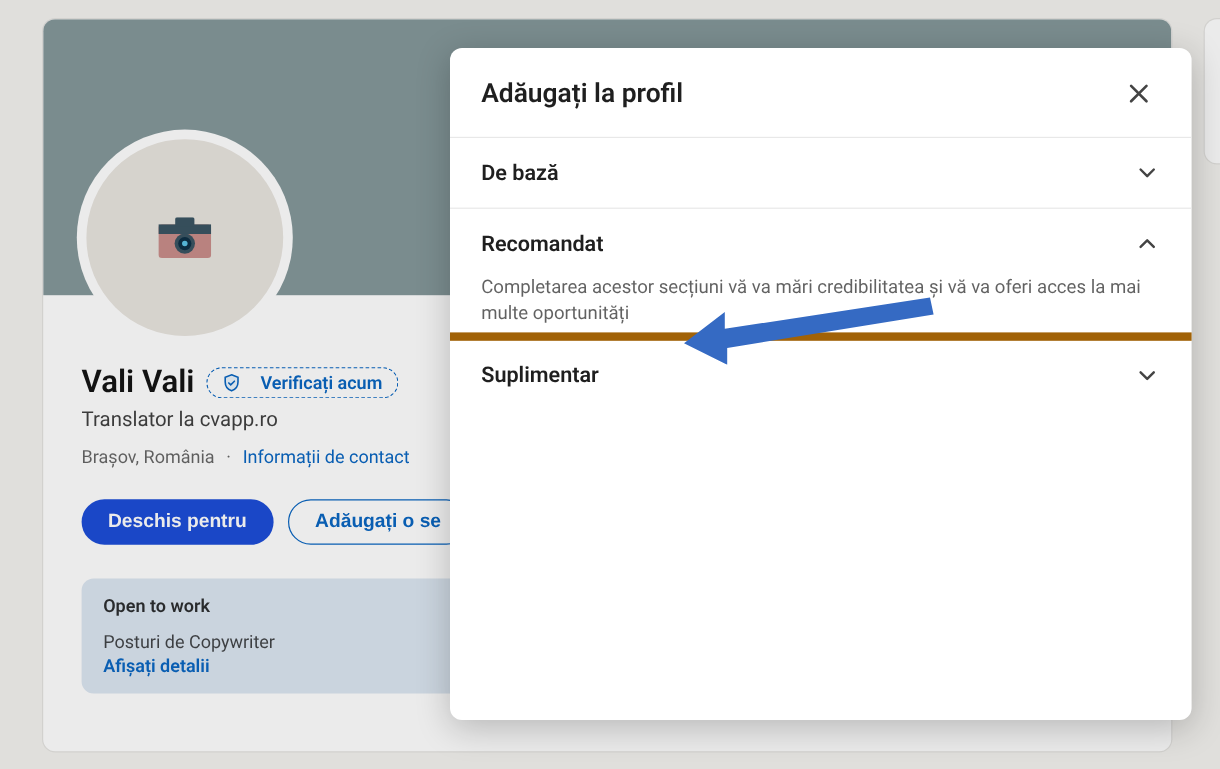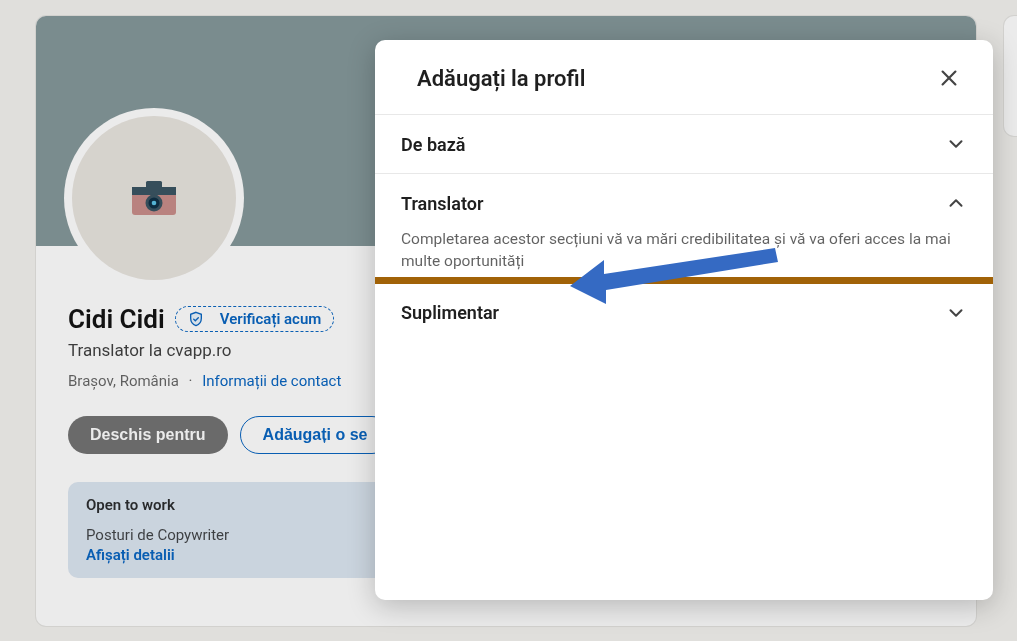--- a/index.html
+++ b/index.html
@@ -96,21 +96,21 @@
     color:#0a66c2;
     font-weight:400;
     cursor:pointer;
   }
   .action-row {
     display:flex;
     gap:12px;
     margin-top:26px;
   }
   .btn-primary {
-    background:#737373;
+    background:#1d4ed8;
     color:#fff;
     font-weight:700;
     font-size:16px;
     border:none;
     border-radius:28px;
     padding:10px 22px;
     cursor:pointer;
   }
   .btn-secondary {
     background:#fff;
@@ -160,21 +160,21 @@
     background:#fff;
     border-radius:10px;
     box-shadow: 0 6px 28px rgba(0,0,0,.22);
     display:flex;
     flex-direction:column;
   }
   .modal-header {
     display:flex;
     align-items:center;
     justify-content:space-between;
-    padding: 20px 26px 18px 42px;
+    padding: 20px 26px 18px 26px;
   }
   .modal-title {
     font-size:22px;
     font-weight:600;
     color:rgba(0,0,0,.88);
   }
   .close-btn {
     width:36px; height:36px;
     border:none; background:transparent; cursor:pointer;
     display:flex; align-items:center; justify-content:center;
@@ -249,21 +249,21 @@
         <rect x="14" y="0" width="16" height="8" rx="1.5" fill="#3b5563"></rect>
         <circle cx="22" cy="22" r="8.5" fill="#3b5563"></circle>
         <circle cx="22" cy="22" r="5.5" fill="#0f3046"></circle>
         <circle cx="22" cy="22" r="2.3" fill="#5cc3e6"></circle>
       </svg>
     </div>
   </div>
 
   <div class="info">
     <div class="name-row">
-      <span class="name">Cidi Cidi</span>
+      <span class="name">Vali Vali</span>
       <span class="verify-pill">
         <svg class="shield-icon" viewBox="0 0 24 24" fill="none">
           <path d="M12 2l8 3v6c0 5-3.4 9.4-8 11-4.6-1.6-8-6-8-11V5l8-3z" stroke="#0a66c2" stroke-width="2" fill="#e9f3fc"></path>
           <path d="M8.5 12.2l2.4 2.4 4.6-4.6" stroke="#0a66c2" stroke-width="2" fill="none" stroke-linecap="round"></path>
         </svg>
         <span>Verificați acum</span>
       </span>
     </div>
     <div class="headline">Translator la cvapp.ro</div>
     <div class="loc-row">
@@ -300,21 +300,21 @@
 
   <div class="section-bar">
     <span class="label">De bază</span>
     <svg class="chev" viewBox="0 0 24 24">
       <path d="M6 9l6 6 6-6" stroke="#444" stroke-width="2.2" fill="none" stroke-linecap="round" stroke-linejoin="round"></path>
     </svg>
   </div>
 
   <div class="rec-block">
     <div class="rec-head">
-      <span class="rec-title">Translator</span>
+      <span class="rec-title">Recomandat</span>
       <svg class="chev" viewBox="0 0 24 24" style="cursor:pointer">
         <path d="M6 15l6-6 6 6" stroke="#444" stroke-width="2.2" fill="none" stroke-linecap="round" stroke-linejoin="round"></path>
       </svg>
     </div>
     <div class="rec-desc">Completarea acestor secțiuni vă va mări credibilitatea și vă va oferi acces la mai multe oportunități</div>
   </div>
 
   <div class="section-bar" style="border-top:7px solid #a16207">
     <span class="label">Suplimentar</span>
     <svg class="chev" viewBox="0 0 24 24">

